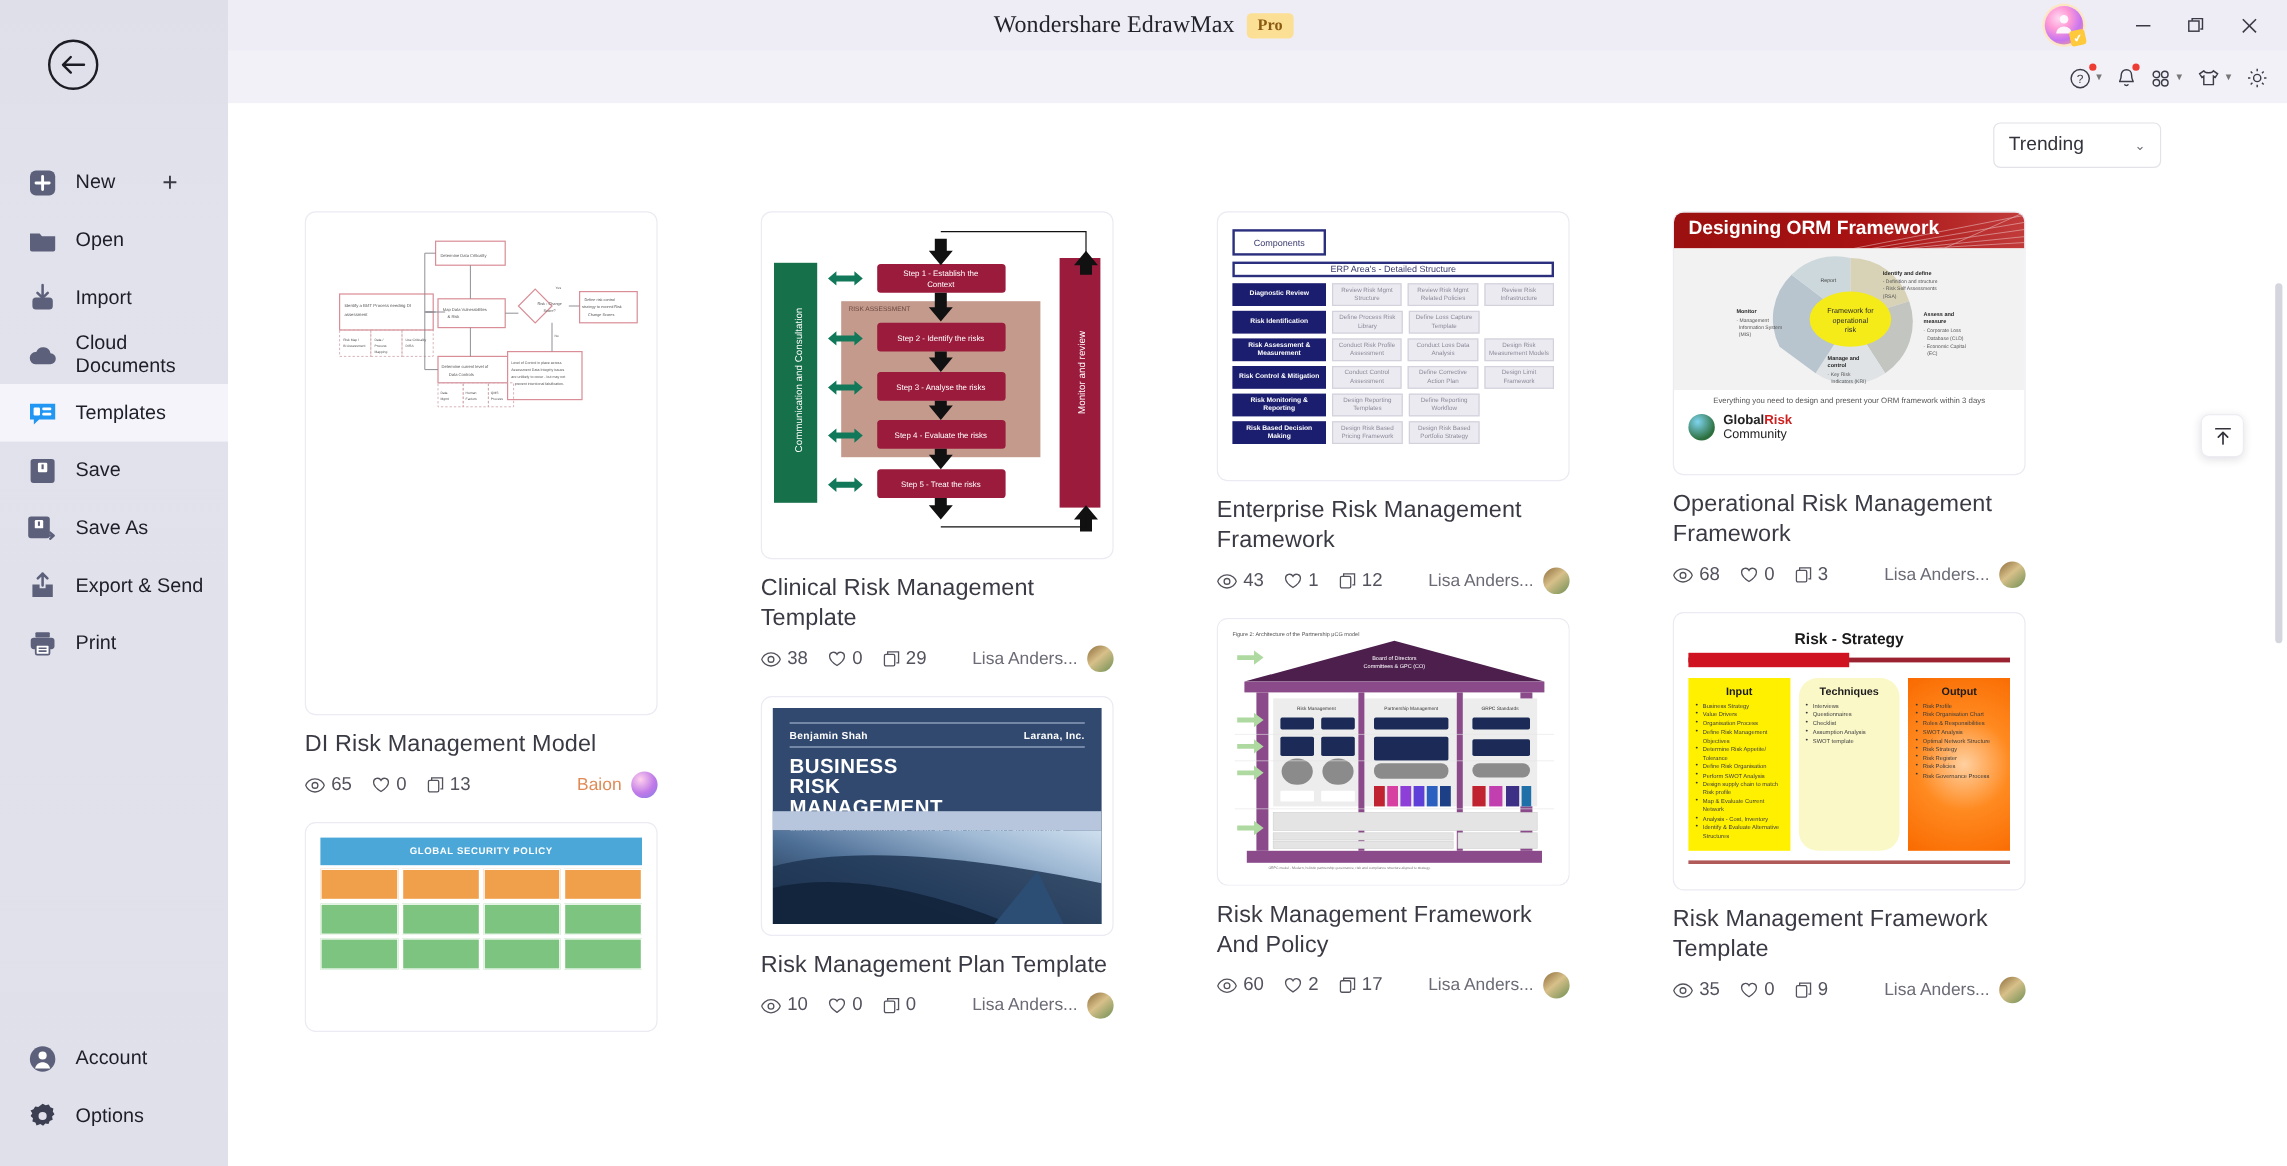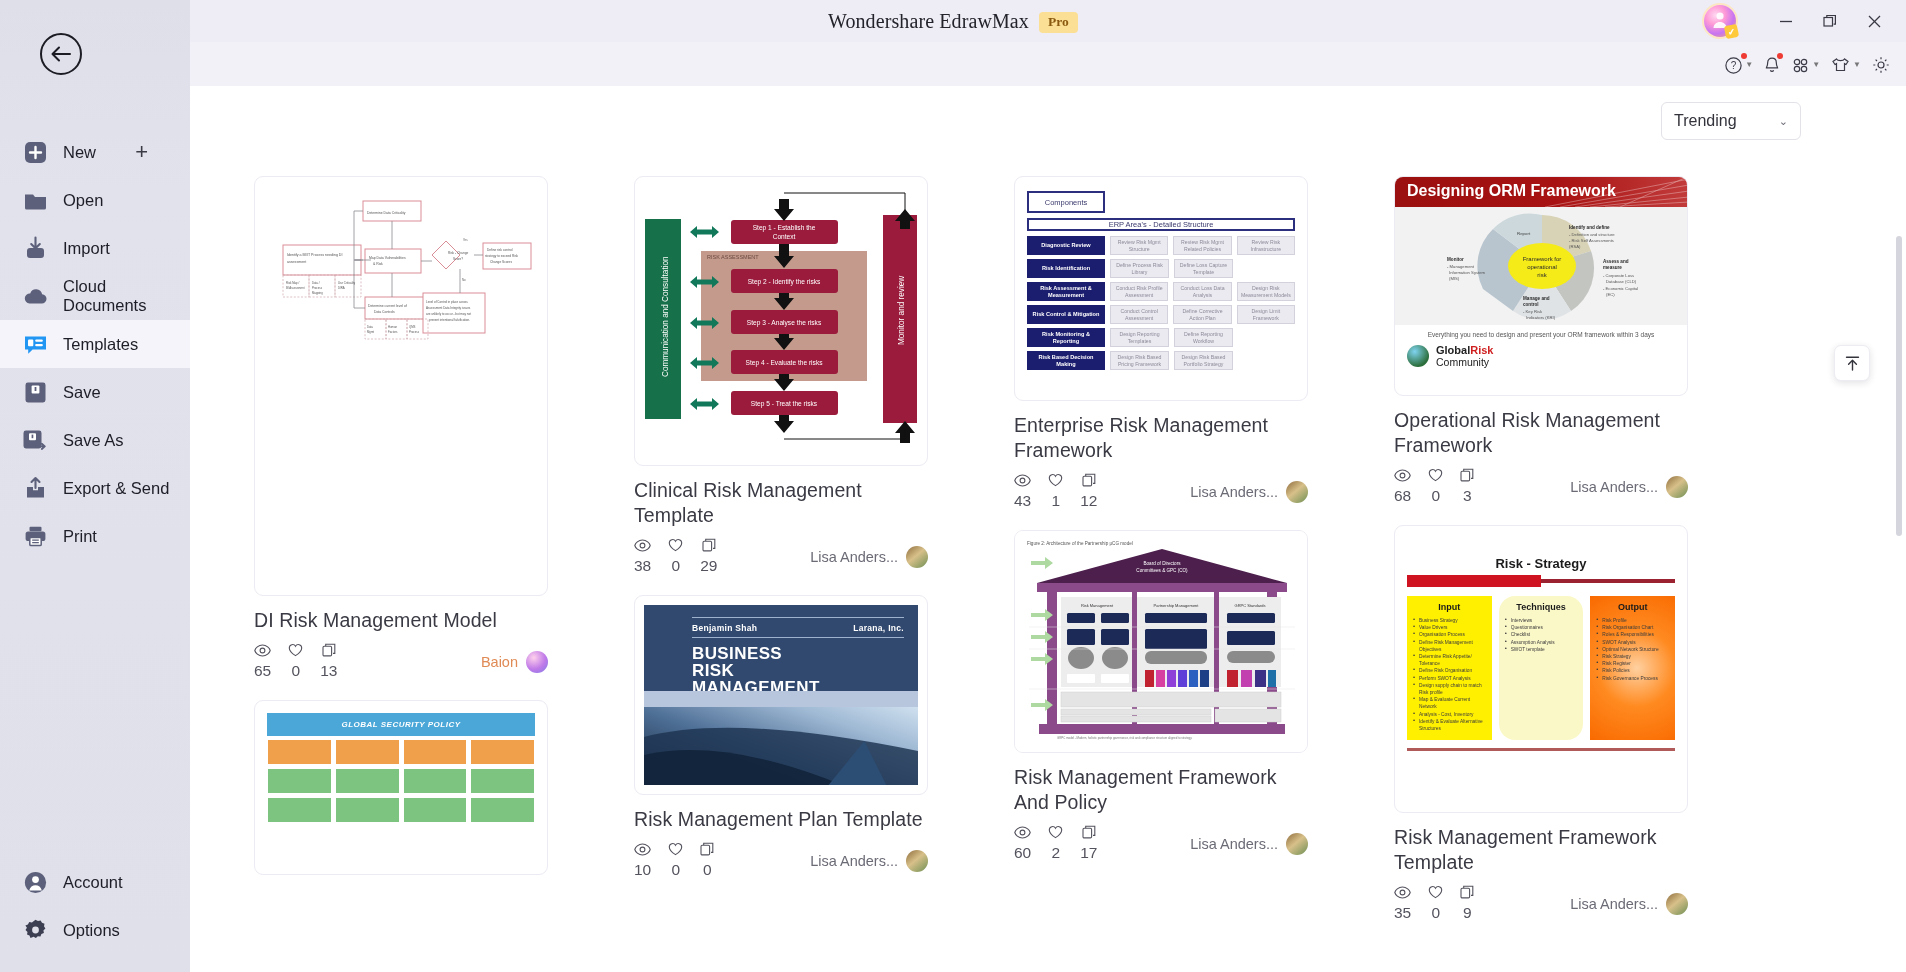--- a/index.html
+++ b/index.html
@@ -124,21 +124,21 @@
     background: #fff; overflow: hidden; position: relative;
   }
   .card-title {
     margin-top: 12px; font-size: 19.5px; line-height: 25px; color: #3a3a44;
     letter-spacing: .1px;
   }
   .card-stats {
     margin-top: 10px; display: flex; align-items: center;
     font-size: 15.5px; color: #53535e;
   }
-  .stat { display: flex; align-items: center; gap: 5px; margin-right: 17px; flex-direction: column; }
+  .stat { display: flex; align-items: center; gap: 5px; margin-right: 17px; }
   .author {
     margin-left: auto; display: flex; align-items: center; gap: 8px;
     font-size: 14.5px; color: #6b6b76; white-space: nowrap;
   }
   .author.orange { color: #e08a55; }
   .av {
     width: 22px; height: 22px; border-radius: 50%; flex: 0 0 22px;
     background: linear-gradient(140deg,#8c6b3a,#d8c08a 45%,#6d8f53);
   }
   .av.purple { background: radial-gradient(circle at 35% 30%,#ffd1ec,#c07ae8 55%,#7d7ce8); position:relative;}
@@ -161,21 +161,21 @@
   
   
   .thumbA { height: 420px; }
   .thumbA svg { position: absolute; left: 0; top: 0; }
 
   
   .thumbB { height: 290px; background:#fff; }
 
   
   .thumbC { height: 200px; padding: 9px; background: #fff;}
-  .bcover { width: 100%; height: 100%; background:#31496e; position:relative; overflow:hidden;padding-left:34px;}
+  .bcover { width: 100%; height: 100%; background:#31496e; position:relative; overflow:hidden;}
   .bcov-top { padding: 12px 14px 0 14px; color:#fff; }
   .bcov-rule { height:1px; background:#9fb2cd; margin-bottom:5px;}
   .bcov-names { display:flex; justify-content:space-between; font-size:8.5px; font-weight:bold; letter-spacing:.3px; margin-bottom:4px;}
   .bcov-rule2 { height:1px; background:#9fb2cd; margin-bottom:7px;}
   .bcov-h { font-size:17px; font-weight:bold; line-height:17px; letter-spacing:.4px;}
   .bcov-sub { font-size:7.2px; font-weight:bold; line-height:9.5px; margin-top:6px; }
   .bcov-photo {
     position:absolute; bottom:0; left:0; right:0; height:78px;
     background:
       linear-gradient(200deg, #cfe0ef 0%, #9fb9d4 25%, #4e6f96 58%, #16283f 100%);
@@ -200,37 +200,37 @@
   .orm-author { display:flex; align-items:center; gap:7px; padding:6px 0 0 12px; }
   .orm-globe { width:22px;height:22px;border-radius:50%; background:radial-gradient(circle at 35% 30%,#7fd4f0,#2c6f3d 70%);}
   .orm-a1 { font-size:11px; font-weight:bold; color:#222; }
   .orm-a1 i { color:#cf1f1f; font-style:normal;}
   .orm-a2 { font-size:10.5px; color:#222; }
 
   
   .thumbF { height: 223px; background:#fff; }
 
   
-  .thumbG { height: 288px; background:#fff; padding:26px 12px;}
+  .thumbG { height: 232px; background:#fff; padding:10px 12px;}
   .rs-title { text-align:center; font-size:13px; font-weight:bold; color:#1b1b1b; margin-top:4px;}
   .rs-bar { height:4px; background:#9b2230; margin-top:8px; position:relative;}
   .rs-bar:after{content:"";position:absolute;left:0;top:-4px;height:12px;width:50%;background:#cf1320;}
   .rs-cols { display:flex; gap:7px; margin-top:13px; height:144px;}
   .rs-col { flex:1; padding:6px 5px; }
   .rs-c1 { background:#fff000; }
   .rs-c2 { background:#fbf8c8;border-radius:16px; }
   .rs-c3 { background:radial-gradient(circle at 55% 50%, #ffd0a0 0%, #ff8a20 45%, #f96a00 100%); }
   .rs-h { text-align:center; font-size:9px; font-weight:bold; color:#1b1b1b; margin-bottom:5px;}
   .rs-li { font-size:4.8px; color:#3b3b3b; line-height:7.2px; padding-left:7px; position:relative;}
   .rs-li:before{content:"•";position:absolute;left:1px;top:-1px;font-size:6px;}
   .rs-foot { height:3px; background:#b05a5a; margin-top:8px;}
 
   
   .thumbH { height: 175px; background:#fff; padding:12px;}
-  .gsp-head { background:#4aa7d8; color:#fff; font-size:8px; font-weight:bold; text-align:center; padding:7px 0; letter-spacing:.5px;font-style:italic;}
+  .gsp-head { background:#4aa7d8; color:#fff; font-size:8px; font-weight:bold; text-align:center; padding:7px 0; letter-spacing:.5px;}
   .gsp-row { display:flex; gap:3px; margin-top:3px; }
   .gsp-c { flex:1; height:26px; border:1px solid #fff;}
 </style>
 </head>
 <body>
 
 <div id="app">
 
   <div class="titlebar">
     <div class="app-title">

